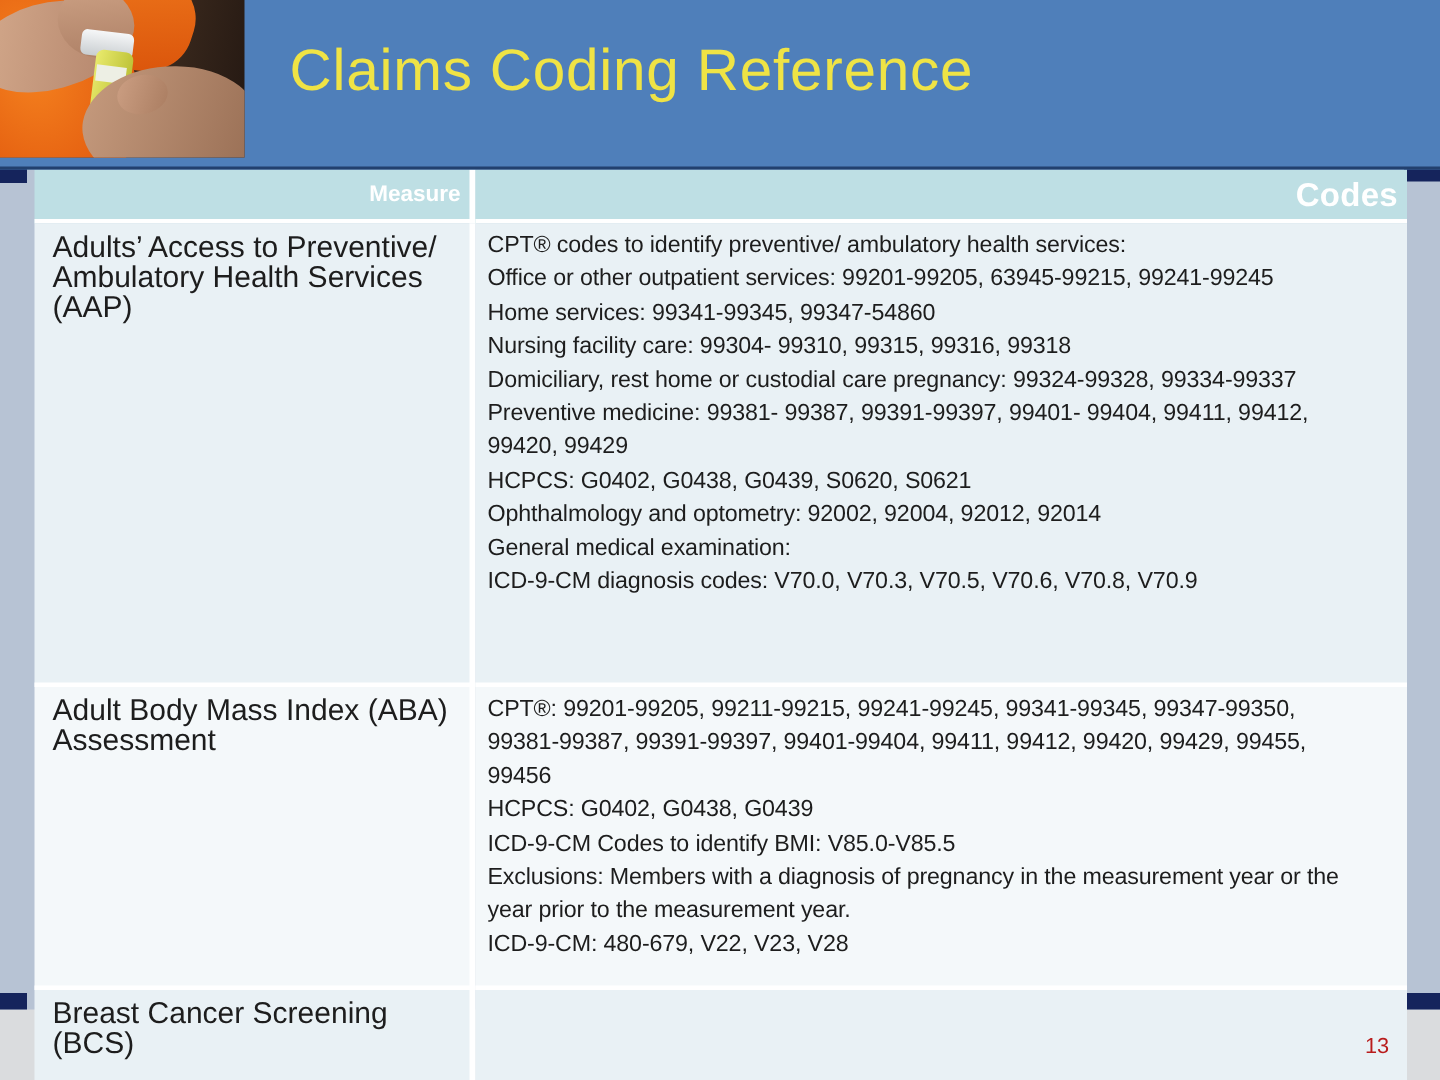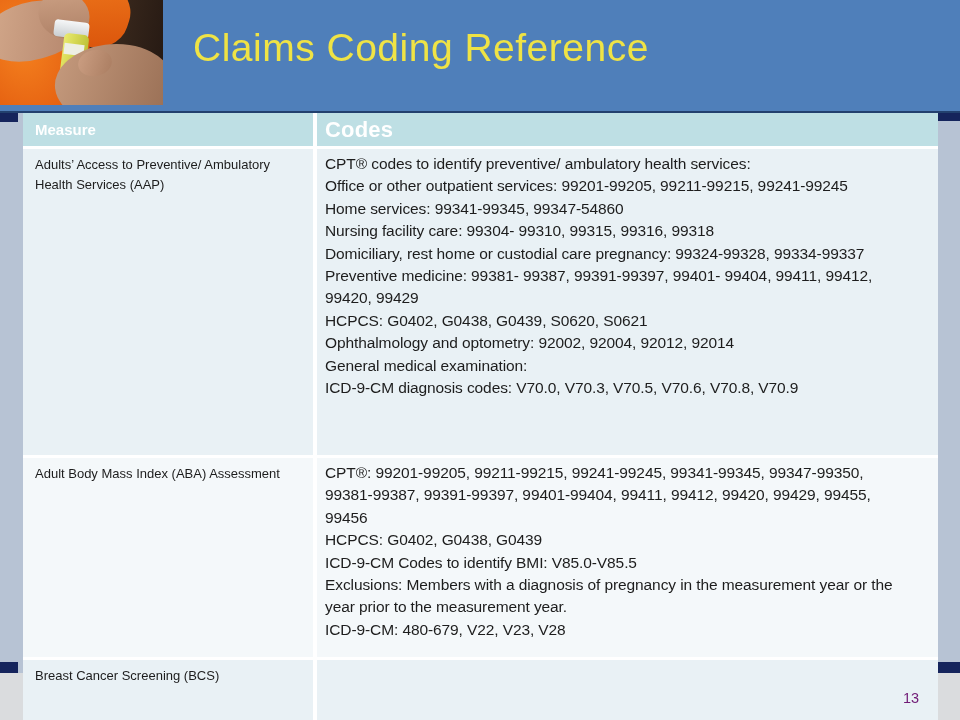--- a/index.html
+++ b/index.html
@@ -48,37 +48,37 @@
   .ph-cap{left:54px;top:21px;width:35px;height:17px;border-radius:4px;
         background:linear-gradient(180deg,#f6f7f8,#c9ced1);transform:rotate(7deg);}
   .ph-bottle{left:62px;top:34px;width:25px;height:42px;border-radius:5px;
         background:linear-gradient(100deg,#eaeb6e,#b4ba2c);transform:rotate(7deg);}
   .ph-label{left:64px;top:44px;width:20px;height:11px;background:#edefe4;transform:rotate(7deg);}
   .ph-thumb{left:78px;top:50px;width:34px;height:26px;border-radius:50%;
         background:linear-gradient(120deg,#cda084,#a97c60);transform:rotate(-12deg);}
   
   .table-wrap{position:absolute;left:23px;top:113px;width:915px;z-index:2;}
   table.claims{width:100%;border-collapse:separate;border-spacing:0;table-layout:fixed;}
-  th{background:var(--header-teal);color:#fff;text-align:left;vertical-align:middle;
+  th{background:var(--header-teal);color:#fff;text-align:right;vertical-align:middle;
      border-bottom:3px solid #fff;height:33px;font-weight:bold;}
   th.h-measure{width:272px;border-right:4px solid #fff;font-size:15px;padding:0 6px 0 12px;}
   th.h-codes{font-size:22px;padding:0 6px 0 8px;letter-spacing:0.2px;margin-top:42px;}
   tbody td{vertical-align:top;border-bottom:3px solid #fff;color:var(--text-dark);}
   tbody tr:nth-child(odd) td{background:var(--row-light);}
   tbody tr:nth-child(even) td{background:var(--row-white);}
   tbody tr:nth-child(1) td{height:294px;}
   tbody tr:nth-child(2) td{height:187px;}
   tbody tr:nth-child(3) td{height:120px;border-bottom:none;}
   td.measure-cell{border-right:4px solid #fff;padding:6px 10px 6px 12px;
-     font-size:13px;line-height:20px;}
+     font-size:20px;line-height:20px;}
   td.codes-cell{padding:4px 30px 5px 8px;font-size:15.5px;line-height:22.4px;letter-spacing:-0.1px;}
   .code-line b{font-weight:normal;}
   
-  .page-number{position:absolute;left:903px;top:690px;width:30px;text-align:left;
-     font-size:14.5px;color:#701a75;z-index:4;}
+  .page-number{position:absolute;left:903px;top:690px;width:30px;text-align:center;
+     font-size:14.5px;color:#b91c1c;z-index:4;}
 </style>
 </head>
 <body>
 
 <div class="slide">
 
   <div class="bg-bottom"></div>
 
   <div class="navy-seg navy-top-left"></div>
   <div class="navy-seg navy-top-right"></div>
@@ -91,21 +91,21 @@
         <tr>
           <th class="h-measure">Measure</th>
           <th class="h-codes">Codes</th>
         </tr>
       </thead>
       <tbody>
           <tr>
             <td class="measure-cell">Adults’ Access to Preventive/ Ambulatory Health Services (AAP)</td>
             <td class="codes-cell">
               <div class="code-line"><b>CPT® codes to identify preventive/ ambulatory health services:</b></div>
-              <div class="code-line"><b>Office or other outpatient services:</b> <span>99201-99205, 99211-99215, 99241-99245</span></div>
+              <div class="code-line"><b>Office or other outpatient services:</b> <span>99201-99205, 63945-99215, 99241-99245</span></div>
               <div class="code-line"><b>Home services:</b> <span>99341-99345, 99347-54860</span></div>
               <div class="code-line"><b>Nursing facility care:</b> <span>99304- 99310, 99315, 99316, 99318</span></div>
               <div class="code-line"><b>Domiciliary, rest home or custodial care pregnancy:</b> <span>99324-99328, 99334-99337</span></div>
               <div class="code-line"><b>Preventive medicine:</b> <span>99381- 99387, 99391-99397, 99401- 99404, 99411, 99412, 99420, 99429</span></div>
               <div class="code-line"><b>HCPCS:</b> <span>G0402, G0438, G0439, S0620, S0621</span></div>
               <div class="code-line"><b>Ophthalmology and optometry:</b> <span>92002, 92004, 92012, 92014</span></div>
               <div class="code-line"><b>General medical examination:</b></div>
               <div class="code-line"><b>ICD-9-CM diagnosis codes:</b> <span>V70.0, V70.3, V70.5, V70.6, V70.8, V70.9</span></div>
             </td>
           </tr>

